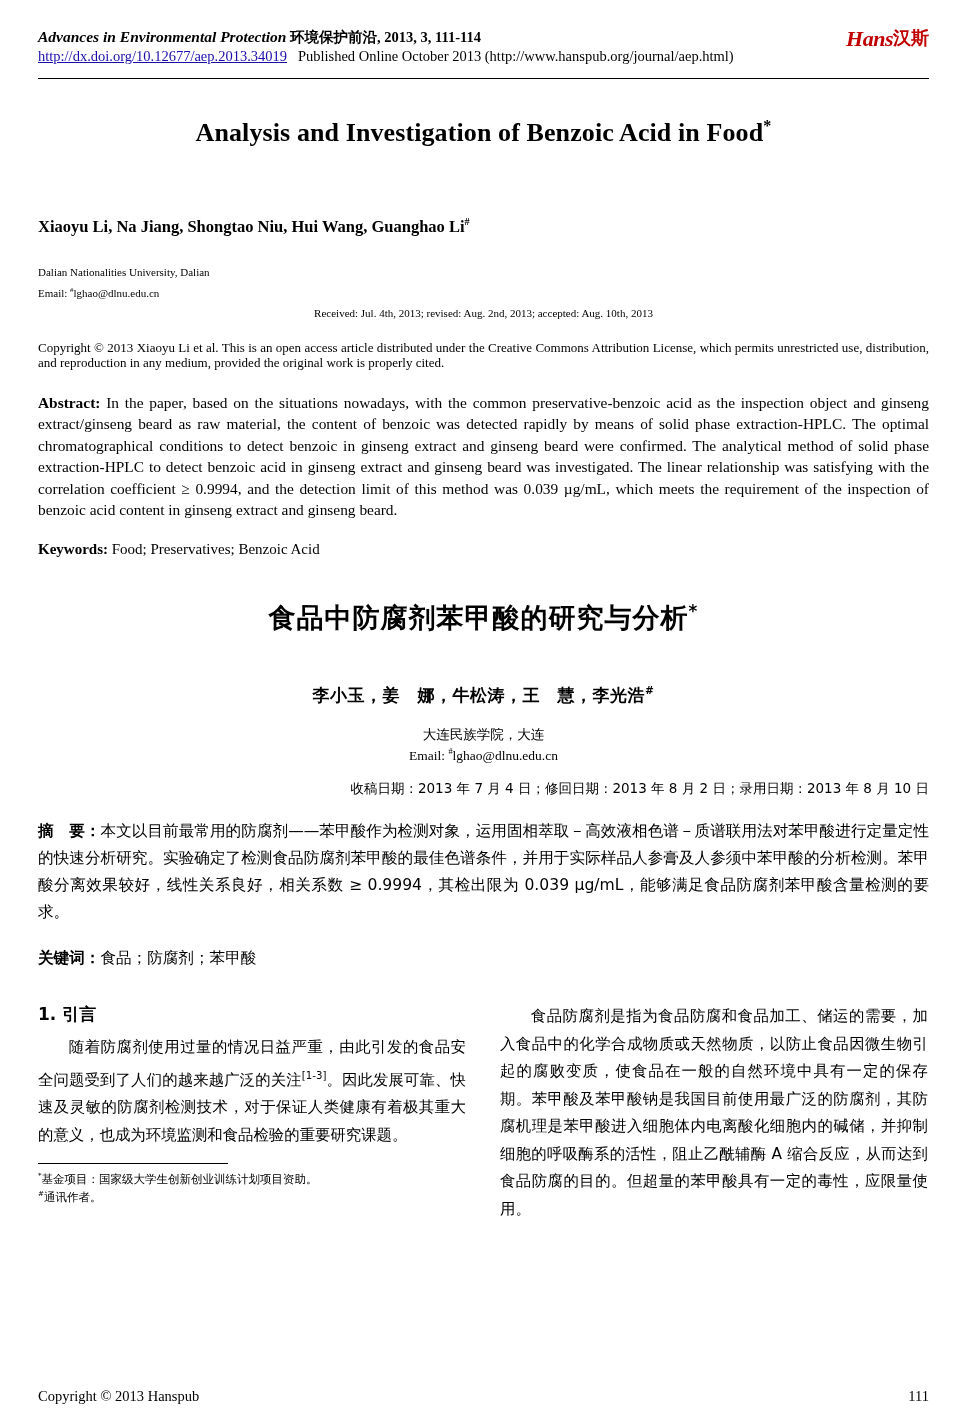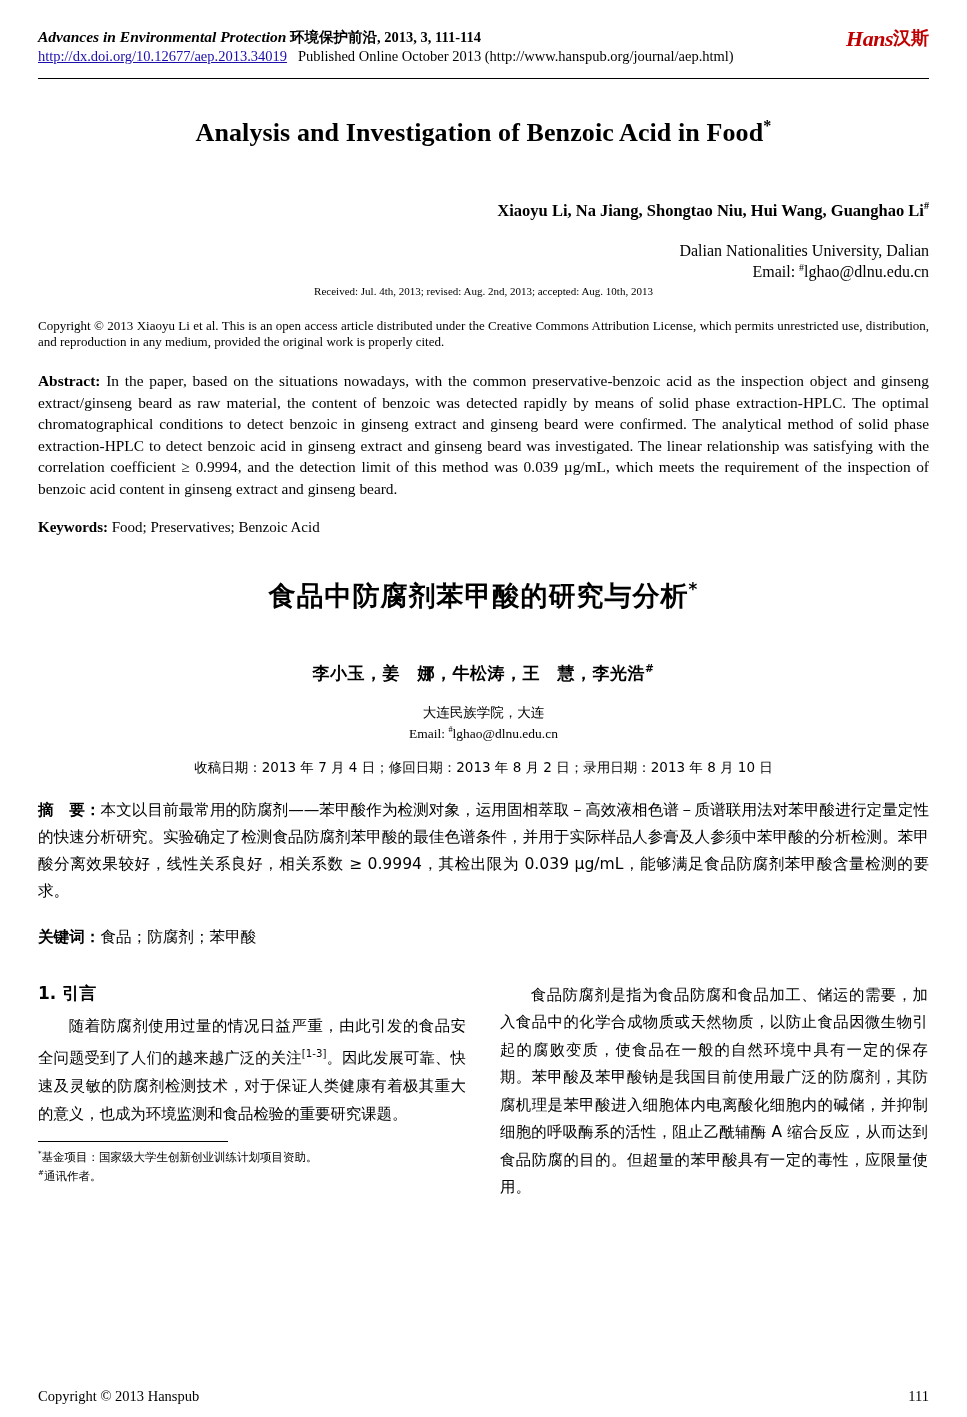--- a/index.html
+++ b/index.html
@@ -89,29 +89,29 @@
   .title-en {
     text-align: center;
     font-size: 26px;
     font-weight: bold;
     margin-top: 38px;
     letter-spacing: 0.1px;
   }
   .sup { font-size: 0.62em; vertical-align: super; }
 
   .authors-en {
-    text-align: right;
+    text-align: left;
     font-size: 16.5px;
     font-weight: bold;
-    margin-top: 52px;
+    margin-top: 68px;
   }
   .affil-en {
-    text-align: right;
-    font-size: 16px;
-    margin-top: 22px;
+    text-align: left;
+    font-size: 11px;
+    margin-top: 28px;
     line-height: 17px;
   }
   .dates-en {
     text-align: center;
     font-size: 11px;
     margin-top: 5px;
   }
   .copyright-en {
     font-size: 13px;
     line-height: 15.5px;
@@ -149,21 +149,21 @@
   }
   .affil-cn {
     text-align: center;
     font-size: 13.5px;
     font-family: "DejaVu Sans", sans-serif;
     margin-top: 18px;
     line-height: 18px;
   }
   .affil-cn .mail { font-family: "Liberation Serif", serif; }
   .dates-cn {
-    text-align: center;
+    text-align: right;
     font-size: 13.5px;
     font-family: "DejaVu Sans", sans-serif;
     margin-top: 16px;
   }
   .abstract-cn {
     font-size: 15.6px;
     font-family: "DejaVu Sans", sans-serif;
     line-height: 27px;
     margin-top: 20px;
     text-align: justify;

